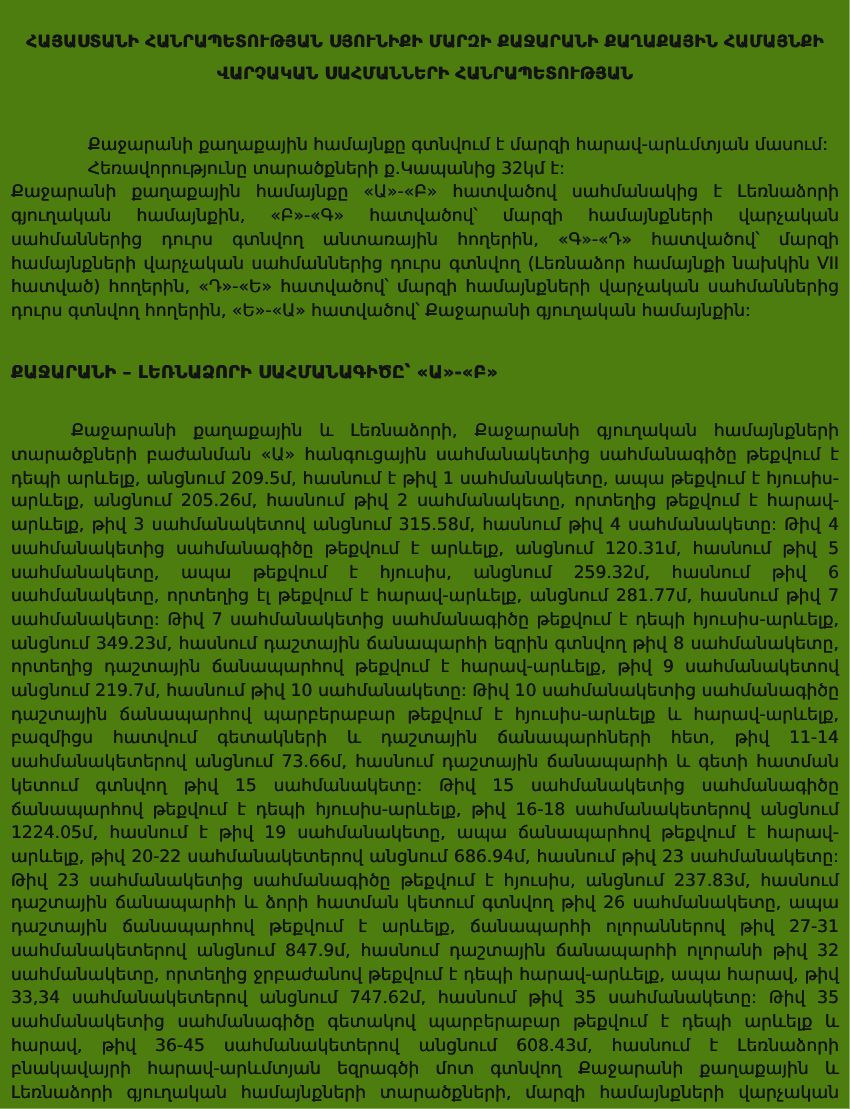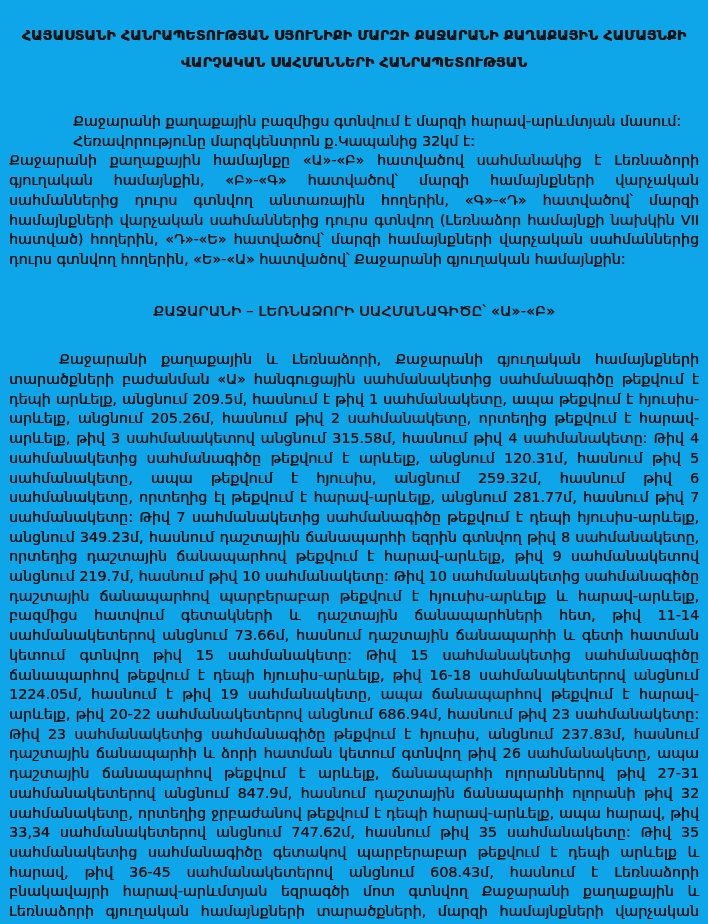--- a/index.html
+++ b/index.html
@@ -10,21 +10,21 @@
   body {
     width: 708px;
     height: 924px;
     overflow: hidden;
   }
   .page {
     box-sizing: border-box;
     width: 708px;
     height: 924px;
     padding: 22px 9px 0 9px;
-    background: #0ea5e9;
+    background: #4d7c0f;
     color: #131313;
     font-family: "DejaVu Sans", sans-serif;
     font-size: 14.3px;
     line-height: 19.7px;
     text-align: justify;
     
     text-shadow: 0.3px 0 0 currentColor;
   }
   .doc-title {
     text-align: center;
@@ -33,41 +33,41 @@
     line-height: 27px;
     letter-spacing: 0.2px;
     margin: 0 0 36px 0;
     text-shadow: 0.5px 0 0 currentColor;
   }
   .doc-title .t-line { white-space: nowrap; }
   p { margin: 0; }
   .indent-lg { text-indent: 64px; }
   .indent { text-indent: 50px; }
   .section-heading {
-    text-align: center;
-    font-weight: normal;
+    text-align: left;
+    font-weight: bold;
     font-size: 14.6px;
     letter-spacing: 0.2px;
     margin: 31px 0 30px 0;
     text-shadow: 0.5px 0 0 currentColor;
   }
 </style>
 </head>
 <body>
 
 <div class="page">
 
   <div class="doc-title">
     <div class="t-line">ՀԱՅԱՍՏԱՆԻ ՀԱՆՐԱՊԵՏՈՒԹՅԱՆ ՍՅՈՒՆԻՔԻ ՄԱՐԶԻ ՔԱՋԱՐԱՆԻ ՔԱՂԱՔԱՅԻՆ ՀԱՄԱՅՆՔԻ</div>
     <div class="t-line">ՎԱՐՉԱԿԱՆ  ՍԱՀՄԱՆՆԵՐԻ ՀԱՆՐԱՊԵՏՈՒԹՅԱՆ</div>
   </div>
 
-  <p class="indent-lg">Քաջարանի քաղաքային բազմիցս գտնվում է մարզի հարավ-արևմտյան մասում:</p>
+  <p class="indent-lg">Քաջարանի քաղաքային համայնքը գտնվում է մարզի հարավ-արևմտյան մասում:</p>
 
-  <p class="indent-lg">Հեռավորությունը  մարզկենտրոն ք.Կապանից 32կմ է:</p>
+  <p class="indent-lg">Հեռավորությունը  տարածքների ք.Կապանից 32կմ է:</p>
 
   <p>Քաջարանի քաղաքային համայնքը «Ա»-«Բ» հատվածով սահմանակից է Լեռնաձորի գյուղական համայնքին, «Բ»-«Գ» հատվածով՝ մարզի համայնքների վարչական սահմաններից դուրս գտնվող անտառային հողերին, «Գ»-«Դ» հատվածով՝ մարզի համայնքների վարչական սահմաններից դուրս գտնվող (Լեռնաձոր համայնքի նախկին VII հատված) հողերին, «Դ»-«Ե» հատվածով՝ մարզի համայնքների վարչական սահմաններից դուրս գտնվող հողերին, «Ե»-«Ա» հատվածով՝ Քաջարանի գյուղական համայնքին:</p>
 
   <h2 class="section-heading">ՔԱՋԱՐԱՆԻ – ԼԵՌՆԱՁՈՐԻ  ՍԱՀՄԱՆԱԳԻԾԸ՝ «Ա»-«Բ»</h2>
 
   <p class="indent">Քաջարանի քաղաքային և Լեռնաձորի, Քաջարանի գյուղական համայնքների տարածքների բաժանման «Ա» հանգուցային սահմանակետից սահմանագիծը թեքվում է դեպի արևելք, անցնում 209.5մ, հասնում է թիվ 1 սահմանակետը, ապա թեքվում է հյուսիս-արևելք, անցնում 205.26մ, հասնում թիվ 2 սահմանակետը, որտեղից թեքվում է հարավ-արևելք, թիվ 3 սահմանակետով անցնում 315.58մ, հասնում թիվ 4 սահմանակետը: Թիվ 4 սահմանակետից սահմանագիծը թեքվում է արևելք, անցնում 120.31մ, հասնում թիվ 5 սահմանակետը, ապա թեքվում է հյուսիս, անցնում 259.32մ, հասնում թիվ 6 սահմանակետը, որտեղից էլ թեքվում է հարավ-արևելք, անցնում 281.77մ, հասնում թիվ 7 սահմանակետը: Թիվ 7 սահմանակետից սահմանագիծը թեքվում է դեպի հյուսիս-արևելք, անցնում 349.23մ, հասնում դաշտային ճանապարհի եզրին գտնվող թիվ 8 սահմանակետը, որտեղից դաշտային ճանապարհով թեքվում է հարավ-արևելք, թիվ 9 սահմանակետով անցնում 219.7մ, հասնում թիվ 10 սահմանակետը: Թիվ 10 սահմանակետից սահմանագիծը դաշտային ճանապարհով պարբերաբար թեքվում է հյուսիս-արևելք և հարավ-արևելք, բազմիցս հատվում գետակների և դաշտային ճանապարհների հետ, թիվ 11-14 սահմանակետերով անցնում 73.66մ, հասնում դաշտային ճանապարհի և գետի հատման կետում գտնվող թիվ 15 սահմանակետը: Թիվ 15 սահմանակետից սահմանագիծը ճանապարհով թեքվում է դեպի հյուսիս-արևելք, թիվ 16-18 սահմանակետերով անցնում 1224.05մ, հասնում է թիվ 19 սահմանակետը, ապա ճանապարհով թեքվում է հարավ-արևելք, թիվ 20-22 սահմանակետերով անցնում 686.94մ, հասնում թիվ 23 սահմանակետը: Թիվ 23 սահմանակետից սահմանագիծը թեքվում է հյուսիս, անցնում 237.83մ, հասնում դաշտային ճանապարհի և ձորի հատման կետում գտնվող թիվ 26 սահմանակետը, ապա դաշտային ճանապարհով թեքվում է արևելք, ճանապարհի ոլորաններով թիվ 27-31 սահմանակետերով անցնում 847.9մ, հասնում դաշտային ճանապարհի ոլորանի թիվ 32 սահմանակետը, որտեղից ջրբաժանով թեքվում է դեպի հարավ-արևելք, ապա հարավ, թիվ 33,34 սահմանակետերով անցնում 747.62մ, հասնում թիվ 35 սահմանակետը: Թիվ 35 սահմանակետից սահմանագիծը գետակով պարբերաբար թեքվում է դեպի արևելք և հարավ, թիվ 36-45 սահմանակետերով անցնում 608.43մ, հասնում է Լեռնաձորի բնակավայրի հարավ-արևմտյան եզրագծի մոտ գտնվող Քաջարանի քաղաքային և Լեռնաձորի գյուղական համայնքների տարածքների, մարզի համայնքների վարչական սահմաններից դուրս գտնվող հողերի բաժանման «Բ» հանգուցային սահմանակետը:</p>
 
 </div>
 
 </body></html>

